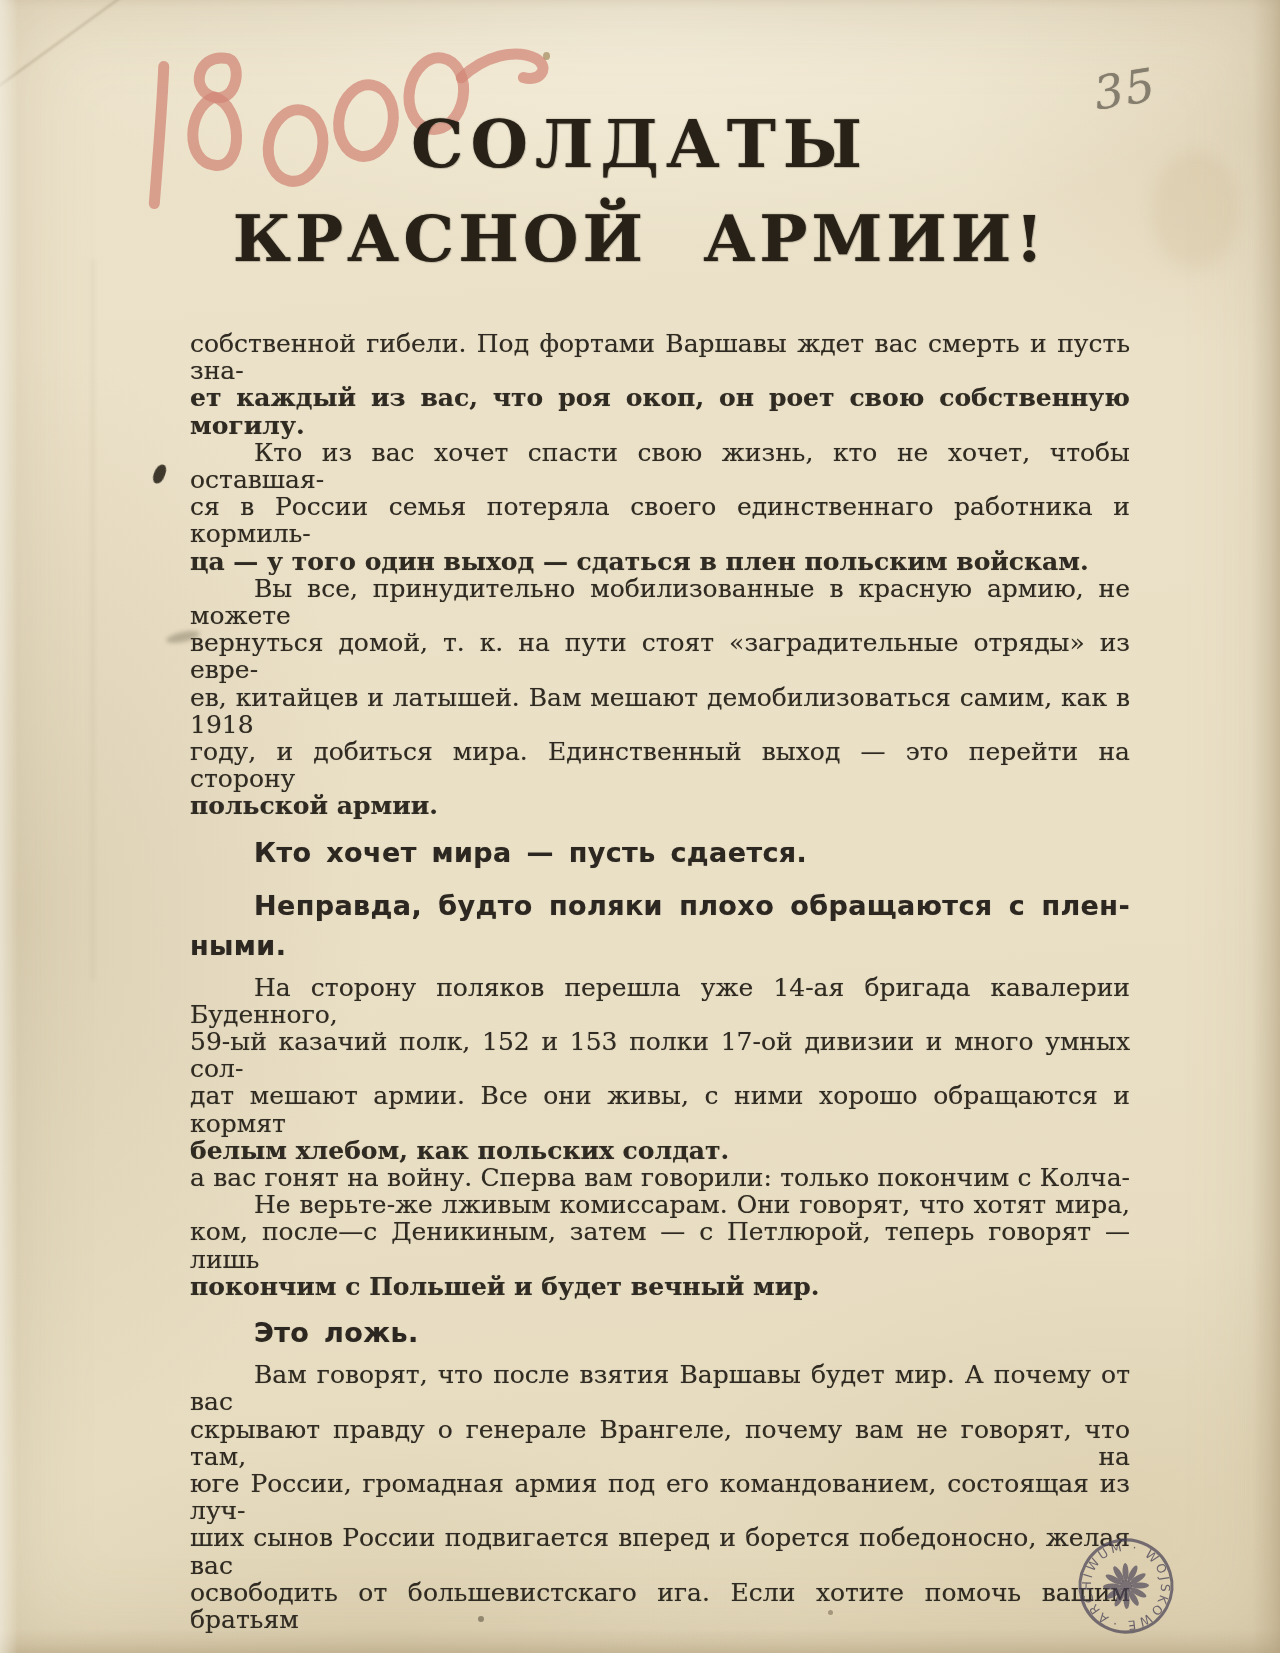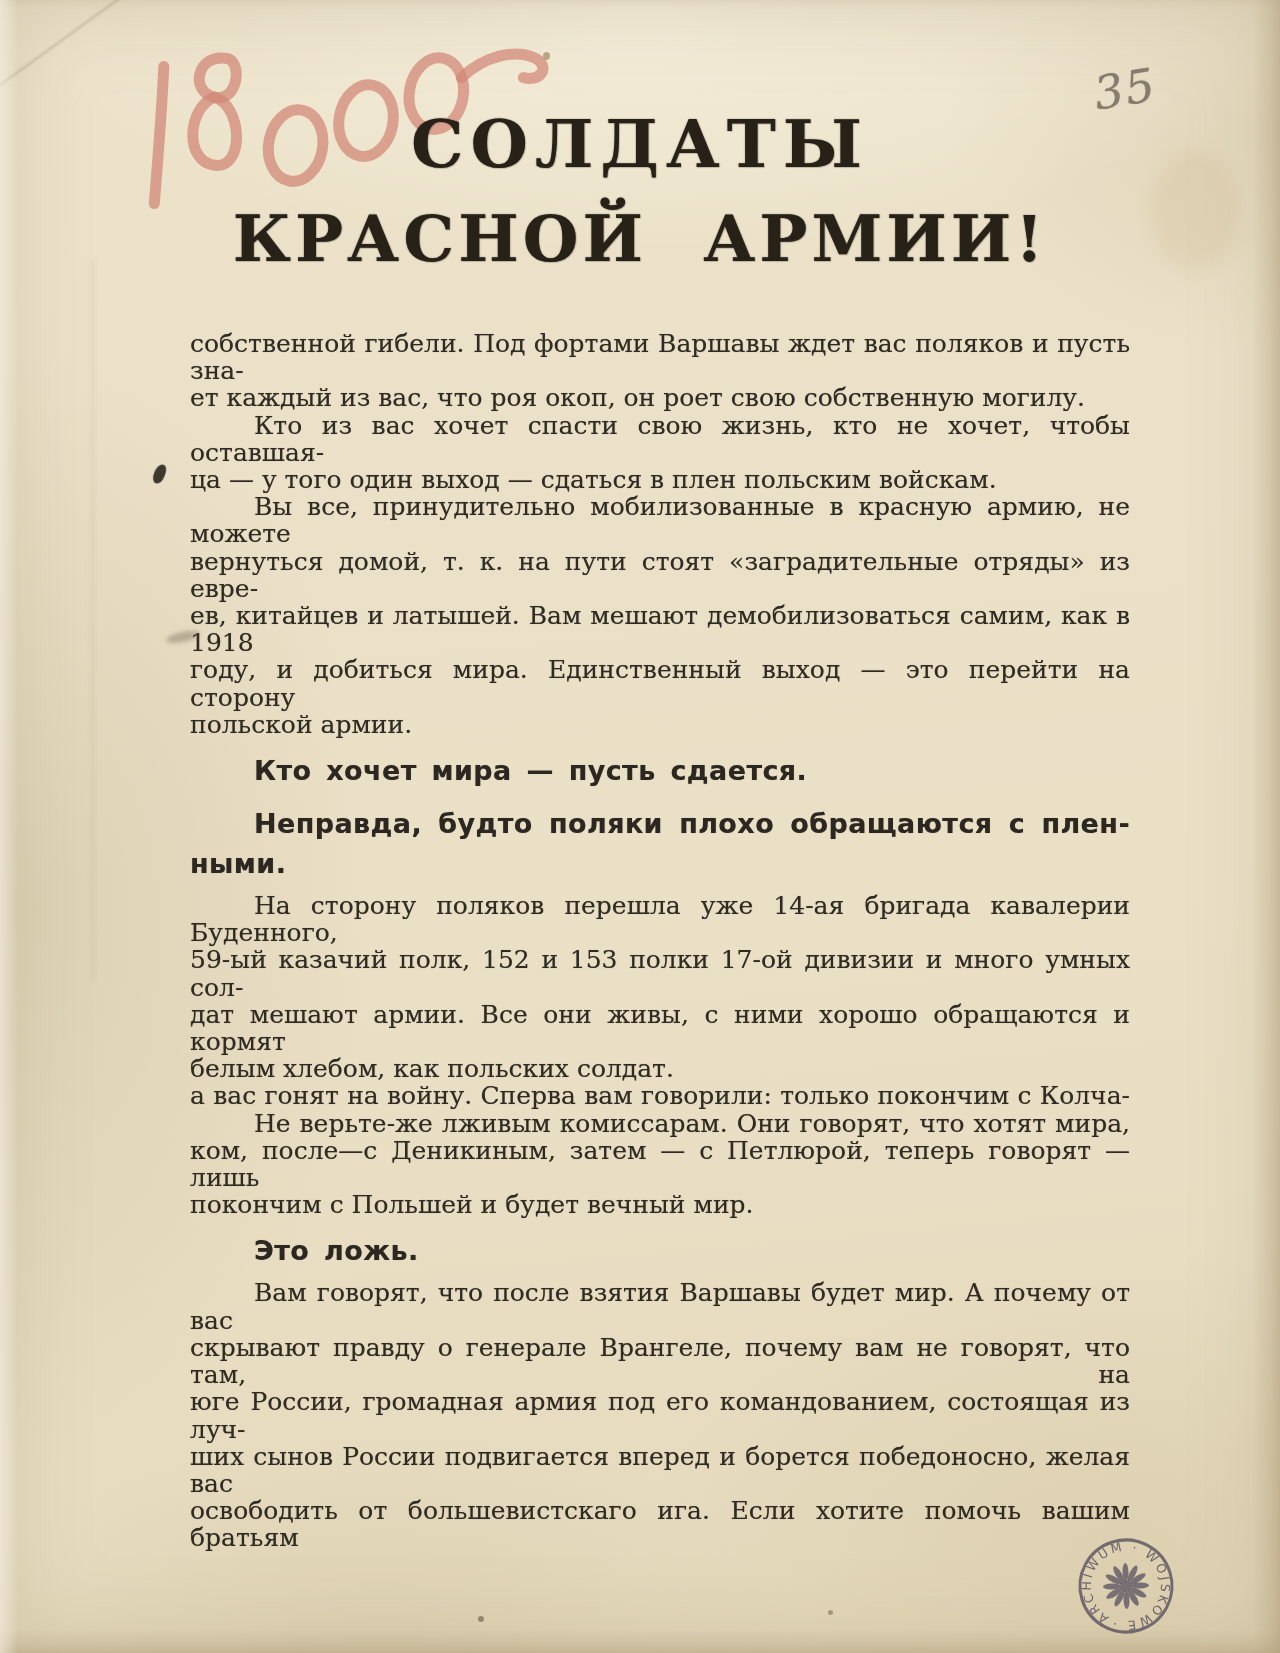--- a/index.html
+++ b/index.html
@@ -31,21 +31,21 @@
     font-size:46px;color:#857d6d;letter-spacing:2px;text-shadow:0 0 1px rgba(120,112,96,.5);
   }
   
   .doc{
     margin:42px 0 0 190px;width:940px;
     font-family:"DejaVu Serif","Liberation Serif",serif;
     font-size:25px;line-height:27.2px;color:#302b22;
     text-shadow:0 0 .8px rgba(48,43,34,.45);
   }
   .line{text-align:justify;text-align-last:justify;}
-  .line.last{text-align-last:left;}
+  .line.last{text-align-last:left;font-weight:bold;}
   .block .line.first{text-indent:64px;}
   .block{margin:0;}
   .subhead{
     font-family:"DejaVu Sans","Liberation Sans",sans-serif;font-weight:bold;
     font-size:27px;line-height:40px;letter-spacing:.4px;word-spacing:5px;
     margin:13px 0 8px 0;color:#2c2720;
   }
   
   .stamp{position:absolute;left:1074px;top:1534px;width:104px;height:104px;opacity:.85;filter:blur(.4px);}
   
@@ -99,25 +99,26 @@
 
   <div class="pagenum">35</div>
 
   <div class="title">
     <div class="t1">СОЛДАТЫ</div>
     <div class="t2">КРАСНОЙ АРМИИ!</div>
   </div>
 
   <div class="doc">
       <div class="block body">
-        <div class="line"><span>собственной гибели.  Под фортами Варшавы ждет вас поляков и пусть зна-</span></div>
+        <div class="line"><span>собственной гибели.  Под фортами Варшавы ждет вас смерть и пусть зна-</span></div>
         <div class="line last"><span>ет каждый из вас, что роя окоп, он роет свою собственную могилу.</span></div>
       </div>
       <div class="block body">
         <div class="line first"><span>Кто из вас хочет спасти свою жизнь, кто не хочет, чтобы оставшая-</span></div>
+        <div class="line"><span>ся в России семья потеряла своего единственнаго работника и кормиль-</span></div>
         <div class="line last"><span>ца — у того один выход — сдаться в плен польским войскам.</span></div>
       </div>
       <div class="block body">
         <div class="line first"><span>Вы все, принудительно мобилизованные в красную армию, не можете</span></div>
         <div class="line"><span>вернуться домой, т. к. на пути стоят «заградительные отряды» из евре-</span></div>
         <div class="line"><span>ев, китайцев и латышей.  Вам мешают демобилизоваться самим, как в 1918</span></div>
         <div class="line"><span>году, и добиться мира.  Единственный выход — это перейти на сторону</span></div>
         <div class="line last"><span>польской армии.</span></div>
       </div>
       <div class="block subhead">

